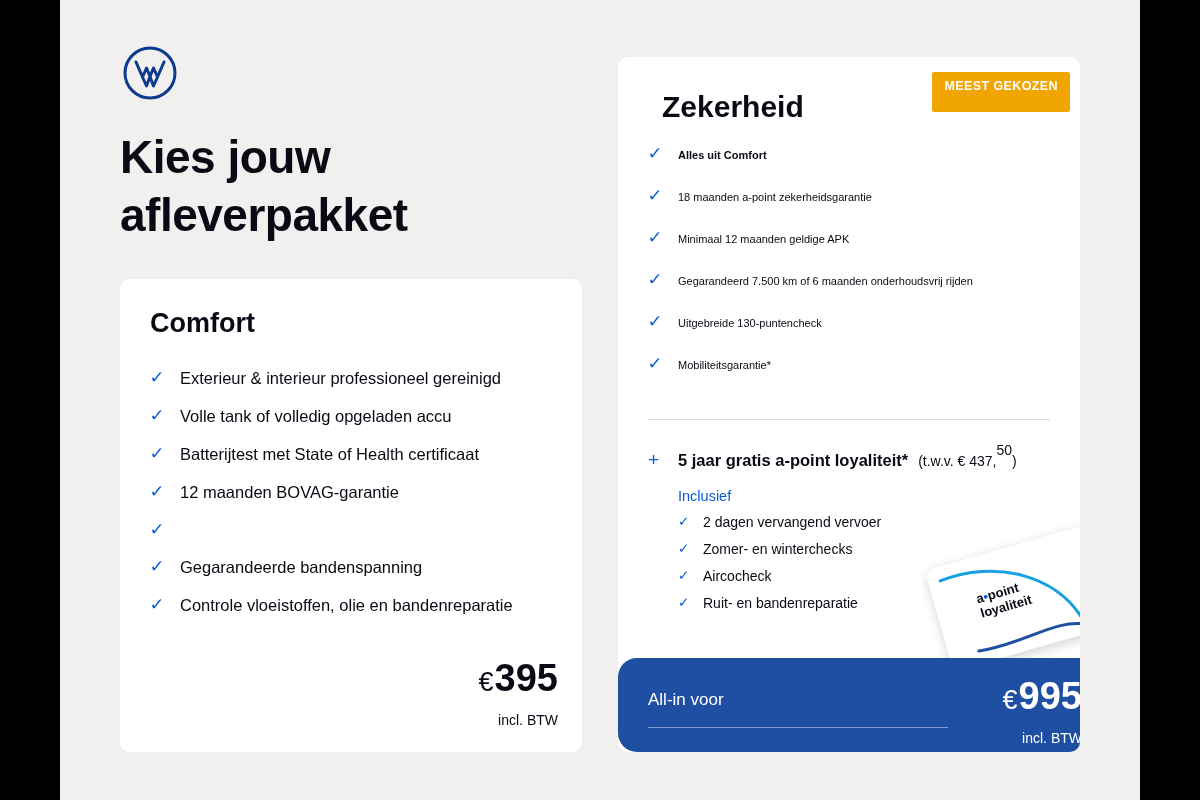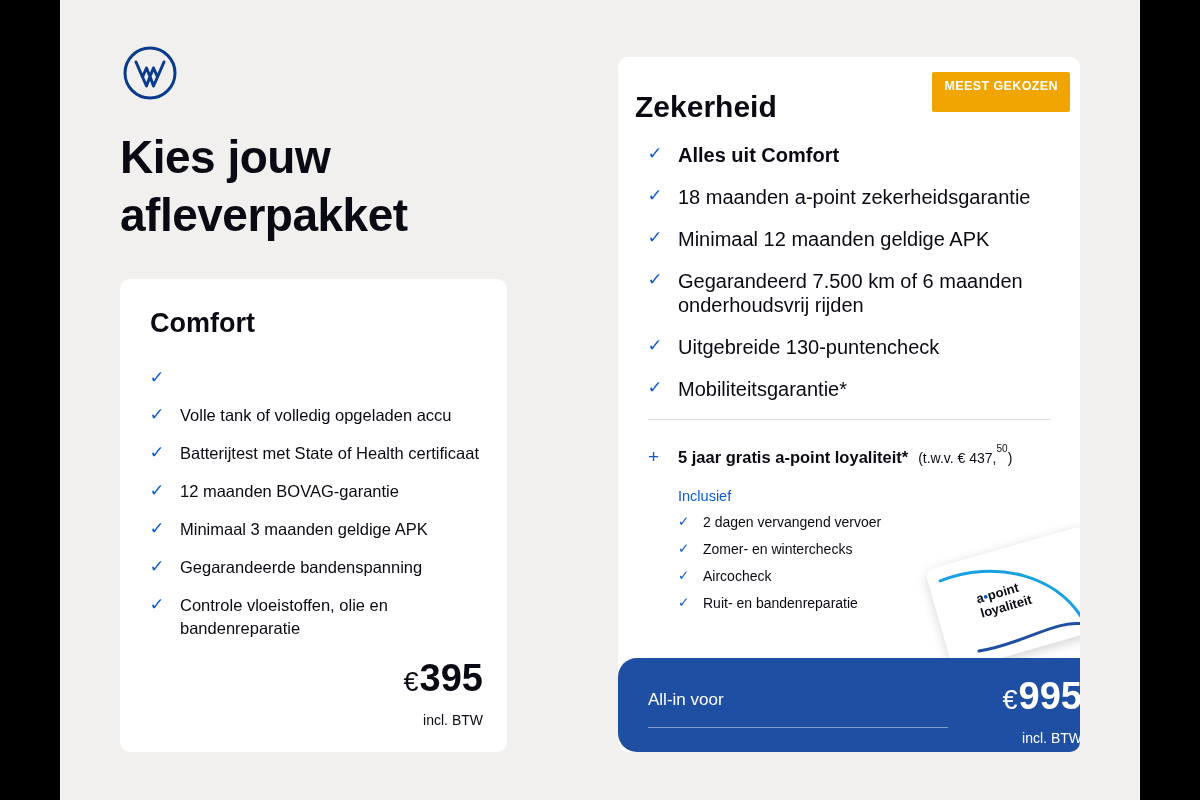--- a/index.html
+++ b/index.html
@@ -51,21 +51,21 @@
   }
 
   .card {
     position: absolute;
     background: #ffffff;
     border-radius: 10px;
   }
   .card-comfort {
     left: 60px;
     top: 279px;
-    width: 387px;
+    width: 462px;
     height: 473px;
   }
   .card-zekerheid {
     left: 558px;
     top: 57px;
     width: 462px;
     height: 695px;
     overflow: hidden;
   }
 
@@ -73,21 +73,21 @@
     position: absolute;
     font-weight: 700;
     color: #0a0a14;
   }
   .comfort-title {
     left: 30px;
     top: 29px;
     font-size: 27px;
   }
   .zekerheid-title {
-    left: 17px;
+    left: 44px;
     top: 33px;
     font-size: 30px;
   }
 
   .badge {
     position: absolute;
     right: 10px;
     top: 15px;
     background: #f0a500;
     color: #ffffff;
@@ -121,21 +121,21 @@
     font-weight: 400;
     transform: scaleX(1.05);
   }
   .feature .txt {
     font-size: 16.5px;
     line-height: 23px;
     color: #0a0a14;
     max-width: 365px;
   }
   .zekerheid-list .feature { margin-bottom: 18px; }
-  .zekerheid-list .feature .txt { font-size: 20px; line-height: 24px; }
+  .zekerheid-list .feature .txt { font-size: 11px; line-height: 24px; }
 
   .divider {
     position: absolute;
     left: 30px;
     width: 402px;
     height: 1px;
     background: #d9d9d9;
     top: 362px;
   }
 
@@ -156,21 +156,21 @@
   .loyalty-title {
     font-size: 16.5px;
     font-weight: 700;
     color: #0a0a14;
   }
   .loyalty-price {
     font-size: 14px;
     color: #0a0a14;
     margin-left: 10px;
   }
-  .loyalty-price sup { font-size: 10px; top: -5px; position: relative; }
+  .loyalty-price sup { font-size: 14px; top: -5px; position: relative; }
 
   .inclusief-label {
     position: absolute;
     left: 60px;
     top: 431px;
     font-size: 14.5px;
     color: #0b5bd3;
   }
   .sub-list {
     position: absolute;
@@ -307,36 +307,36 @@
     </div>
 
     <div class="headline">Kies jouw afleverpakket</div>
 
     <div class="card card-comfort">
       <div class="card-title comfort-title">Comfort</div>
 
       <div class="feature-list comfort-list">
         <div class="feature">
           <span class="check">✓</span>
+          <span class="txt">Exterieur &amp; interieur professioneel gereinigd</span>
         </div>
         <div class="feature">
           <span class="check">✓</span>
           <span class="txt">Volle tank of volledig opgeladen accu</span>
         </div>
         <div class="feature">
           <span class="check">✓</span>
           <span class="txt">Batterijtest met State of Health certificaat</span>
         </div>
         <div class="feature">
           <span class="check">✓</span>
           <span class="txt">12 maanden BOVAG-garantie</span>
         </div>
         <div class="feature">
           <span class="check">✓</span>
-          <span class="txt">Minimaal 3 maanden geldige APK</span>
         </div>
         <div class="feature">
           <span class="check">✓</span>
           <span class="txt">Gegarandeerde bandenspanning</span>
         </div>
         <div class="feature">
           <span class="check">✓</span>
           <span class="txt">Controle vloeistoffen, olie en bandenreparatie</span>
         </div>
       </div>

